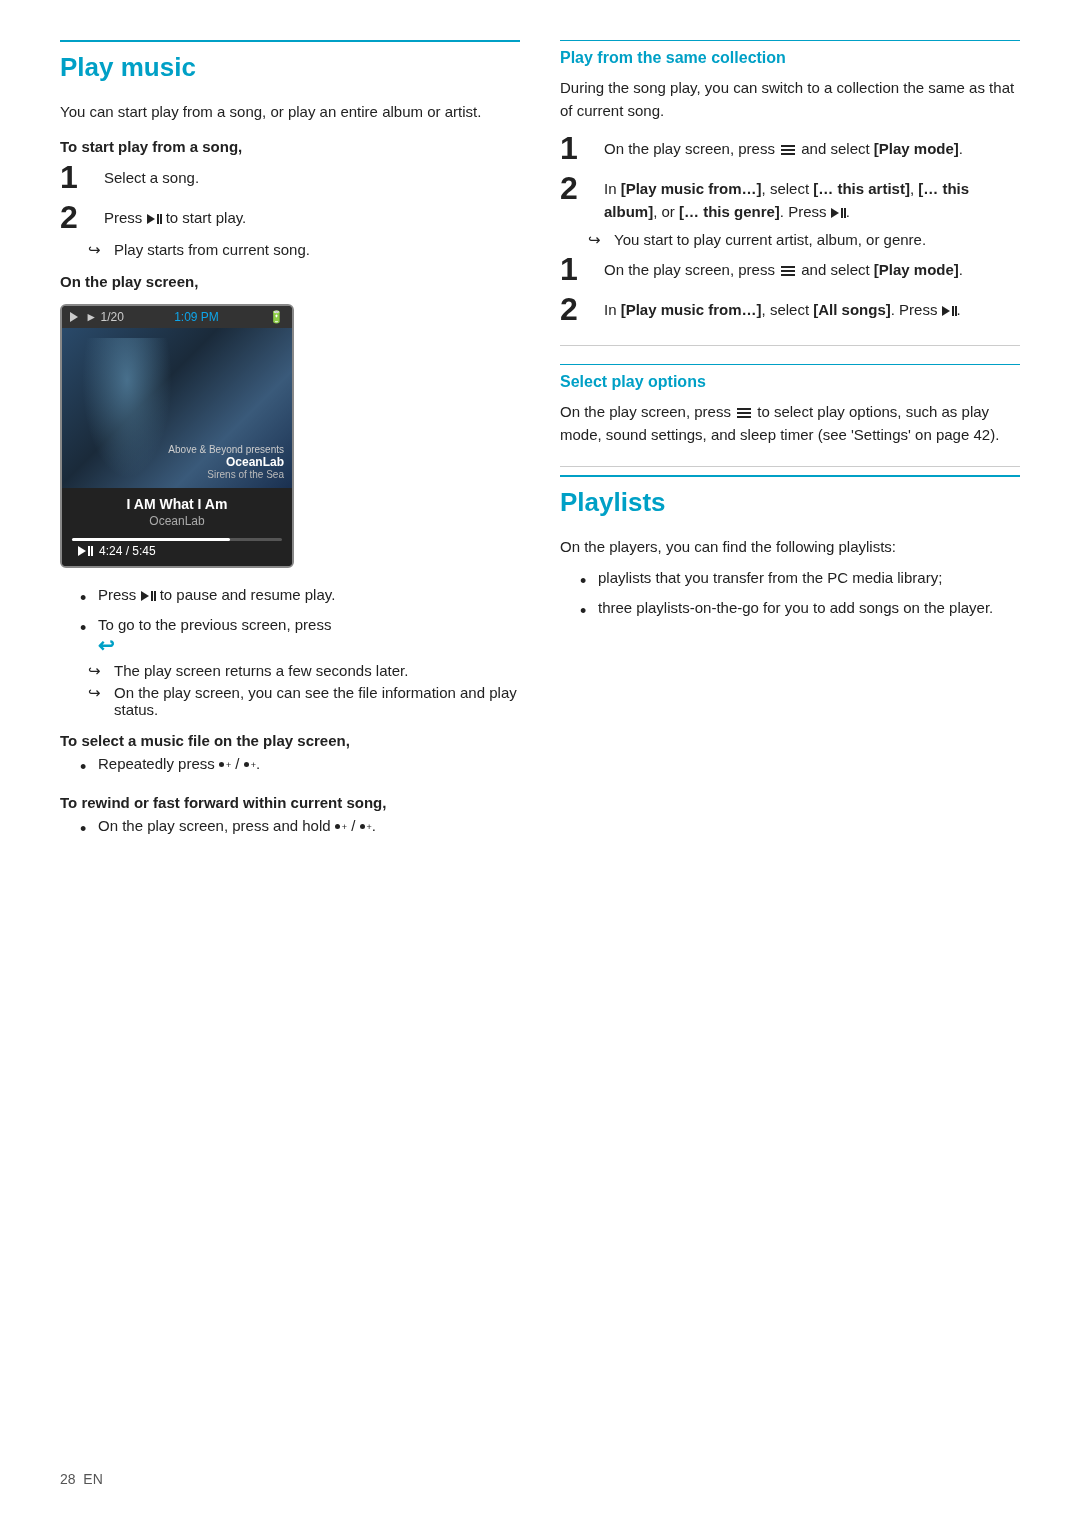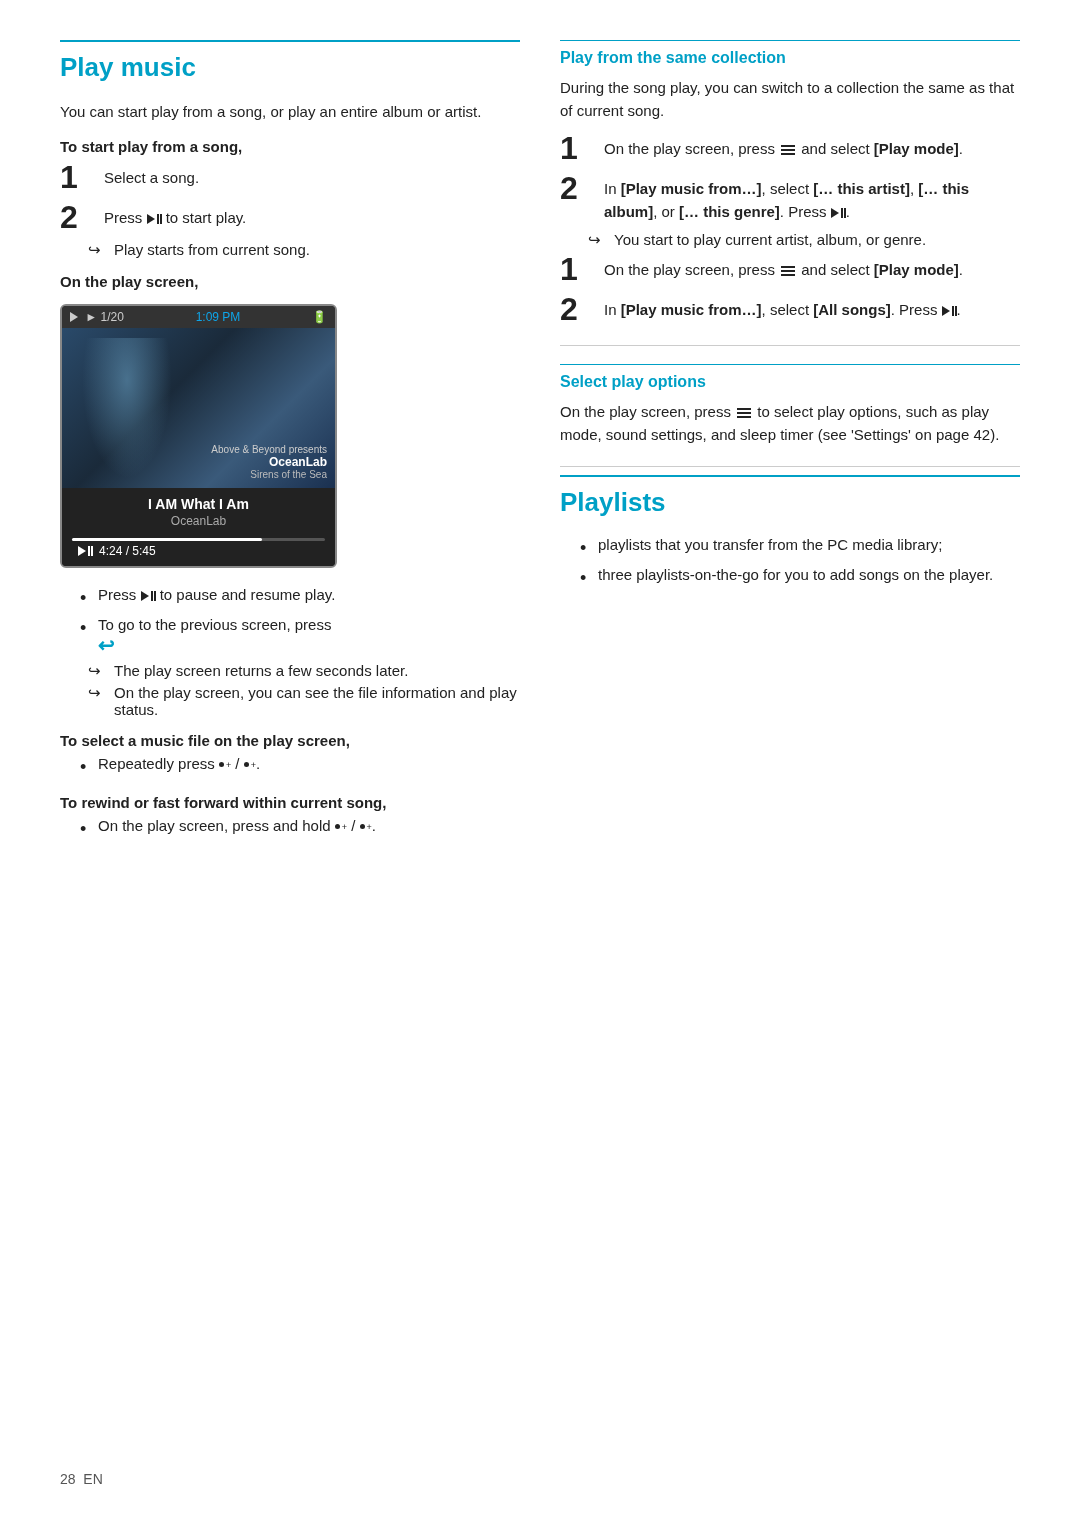--- a/index.html
+++ b/index.html
@@ -127,21 +127,21 @@
       background: #222;
     }
     .nav-dots .plus {
       font-size: 9px;
       color: #222;
     }
     
     .player-screen {
       border: 2px solid #888;
       border-radius: 6px;
-      width: 277px;
+      width: 234px;
       margin: 14px 0 18px 0;
       overflow: hidden;
       background: #222;
     }
     .player-top-bar {
       background: #333;
       color: #ccc;
       font-size: 12px;
       padding: 4px 8px;
       display: flex;
@@ -444,20 +444,21 @@
     <p>On the play screen, press <span class="menu-icon">
           <span></span>
           <span></span>
           <span></span>
         </span> to select play options, such as play mode, sound settings, and sleep timer (see 'Settings' on page 42).</p>
 
     <hr class="separator-line">
 
     <div style="margin-top:8px;">
       <div class="section-title">Playlists</div>
+      <p>On the players, you can find the following playlists:</p>
       <div class="bullet-item">
         <span class="bullet-sym">•</span>
         <span>playlists that you transfer from the PC media library;</span>
       </div>
       <div class="bullet-item">
         <span class="bullet-sym">•</span>
         <span>three playlists-on-the-go for you to add songs on the player.</span>
       </div>
     </div>
   </div>

